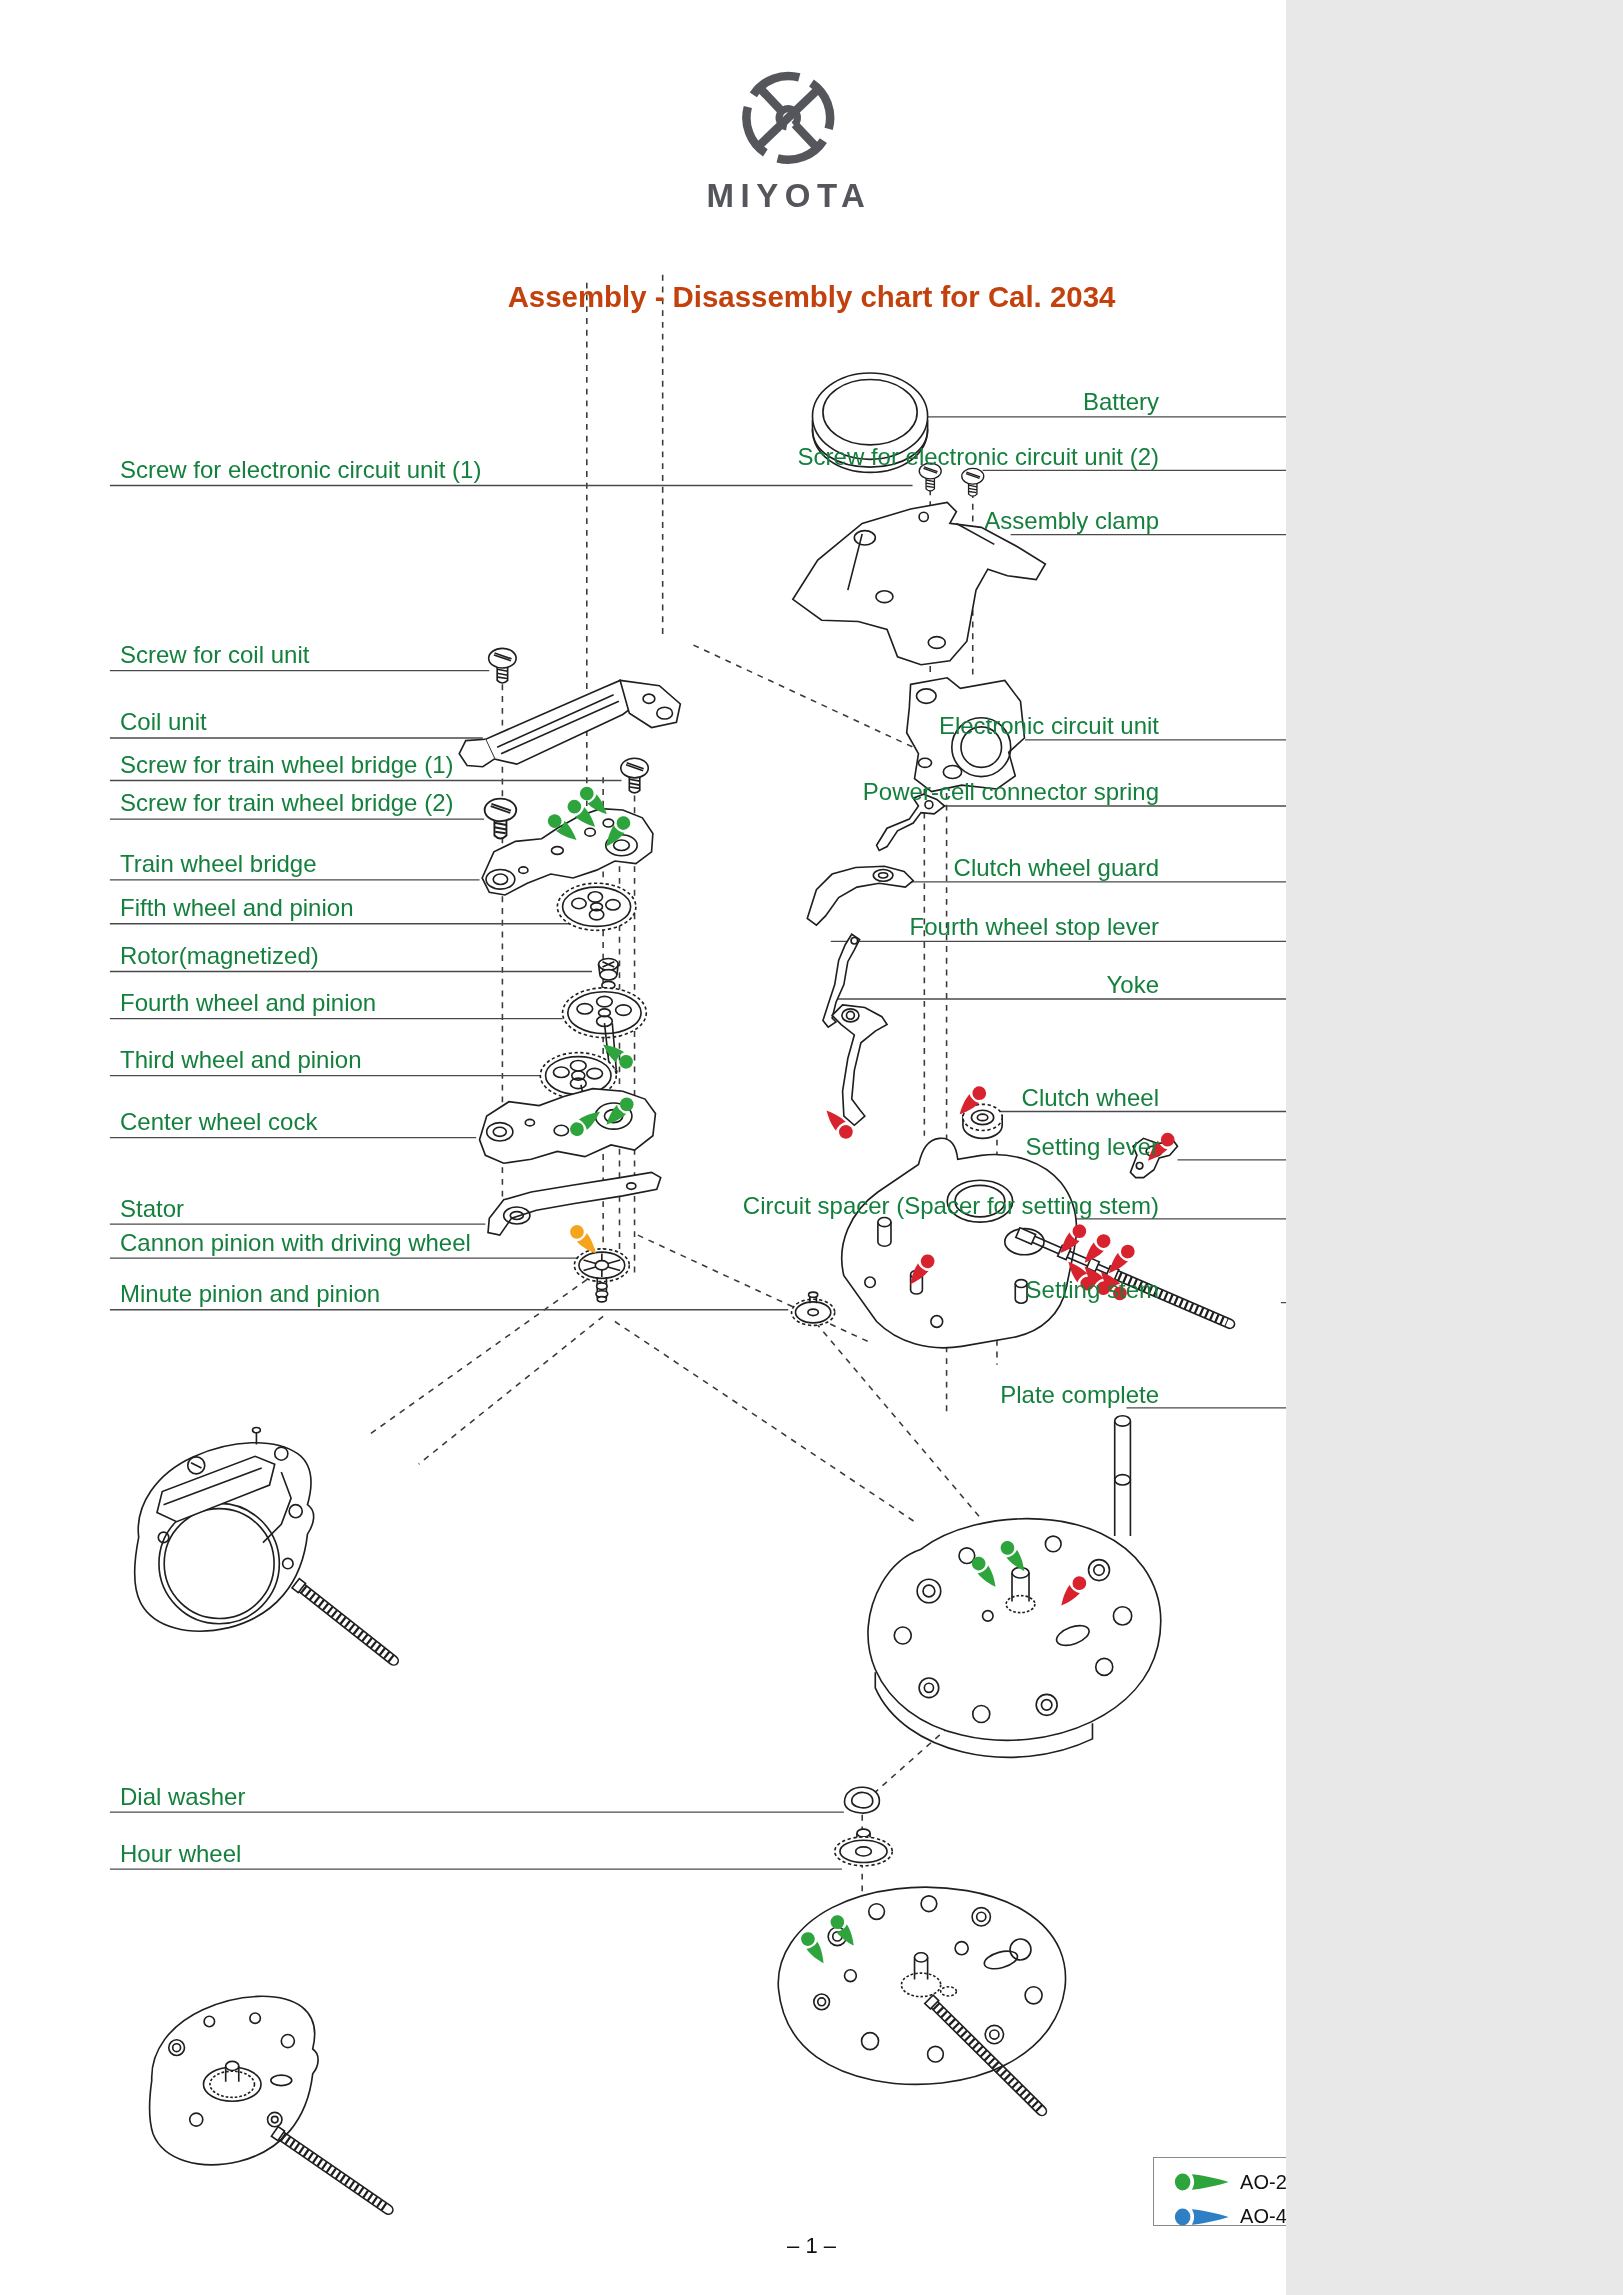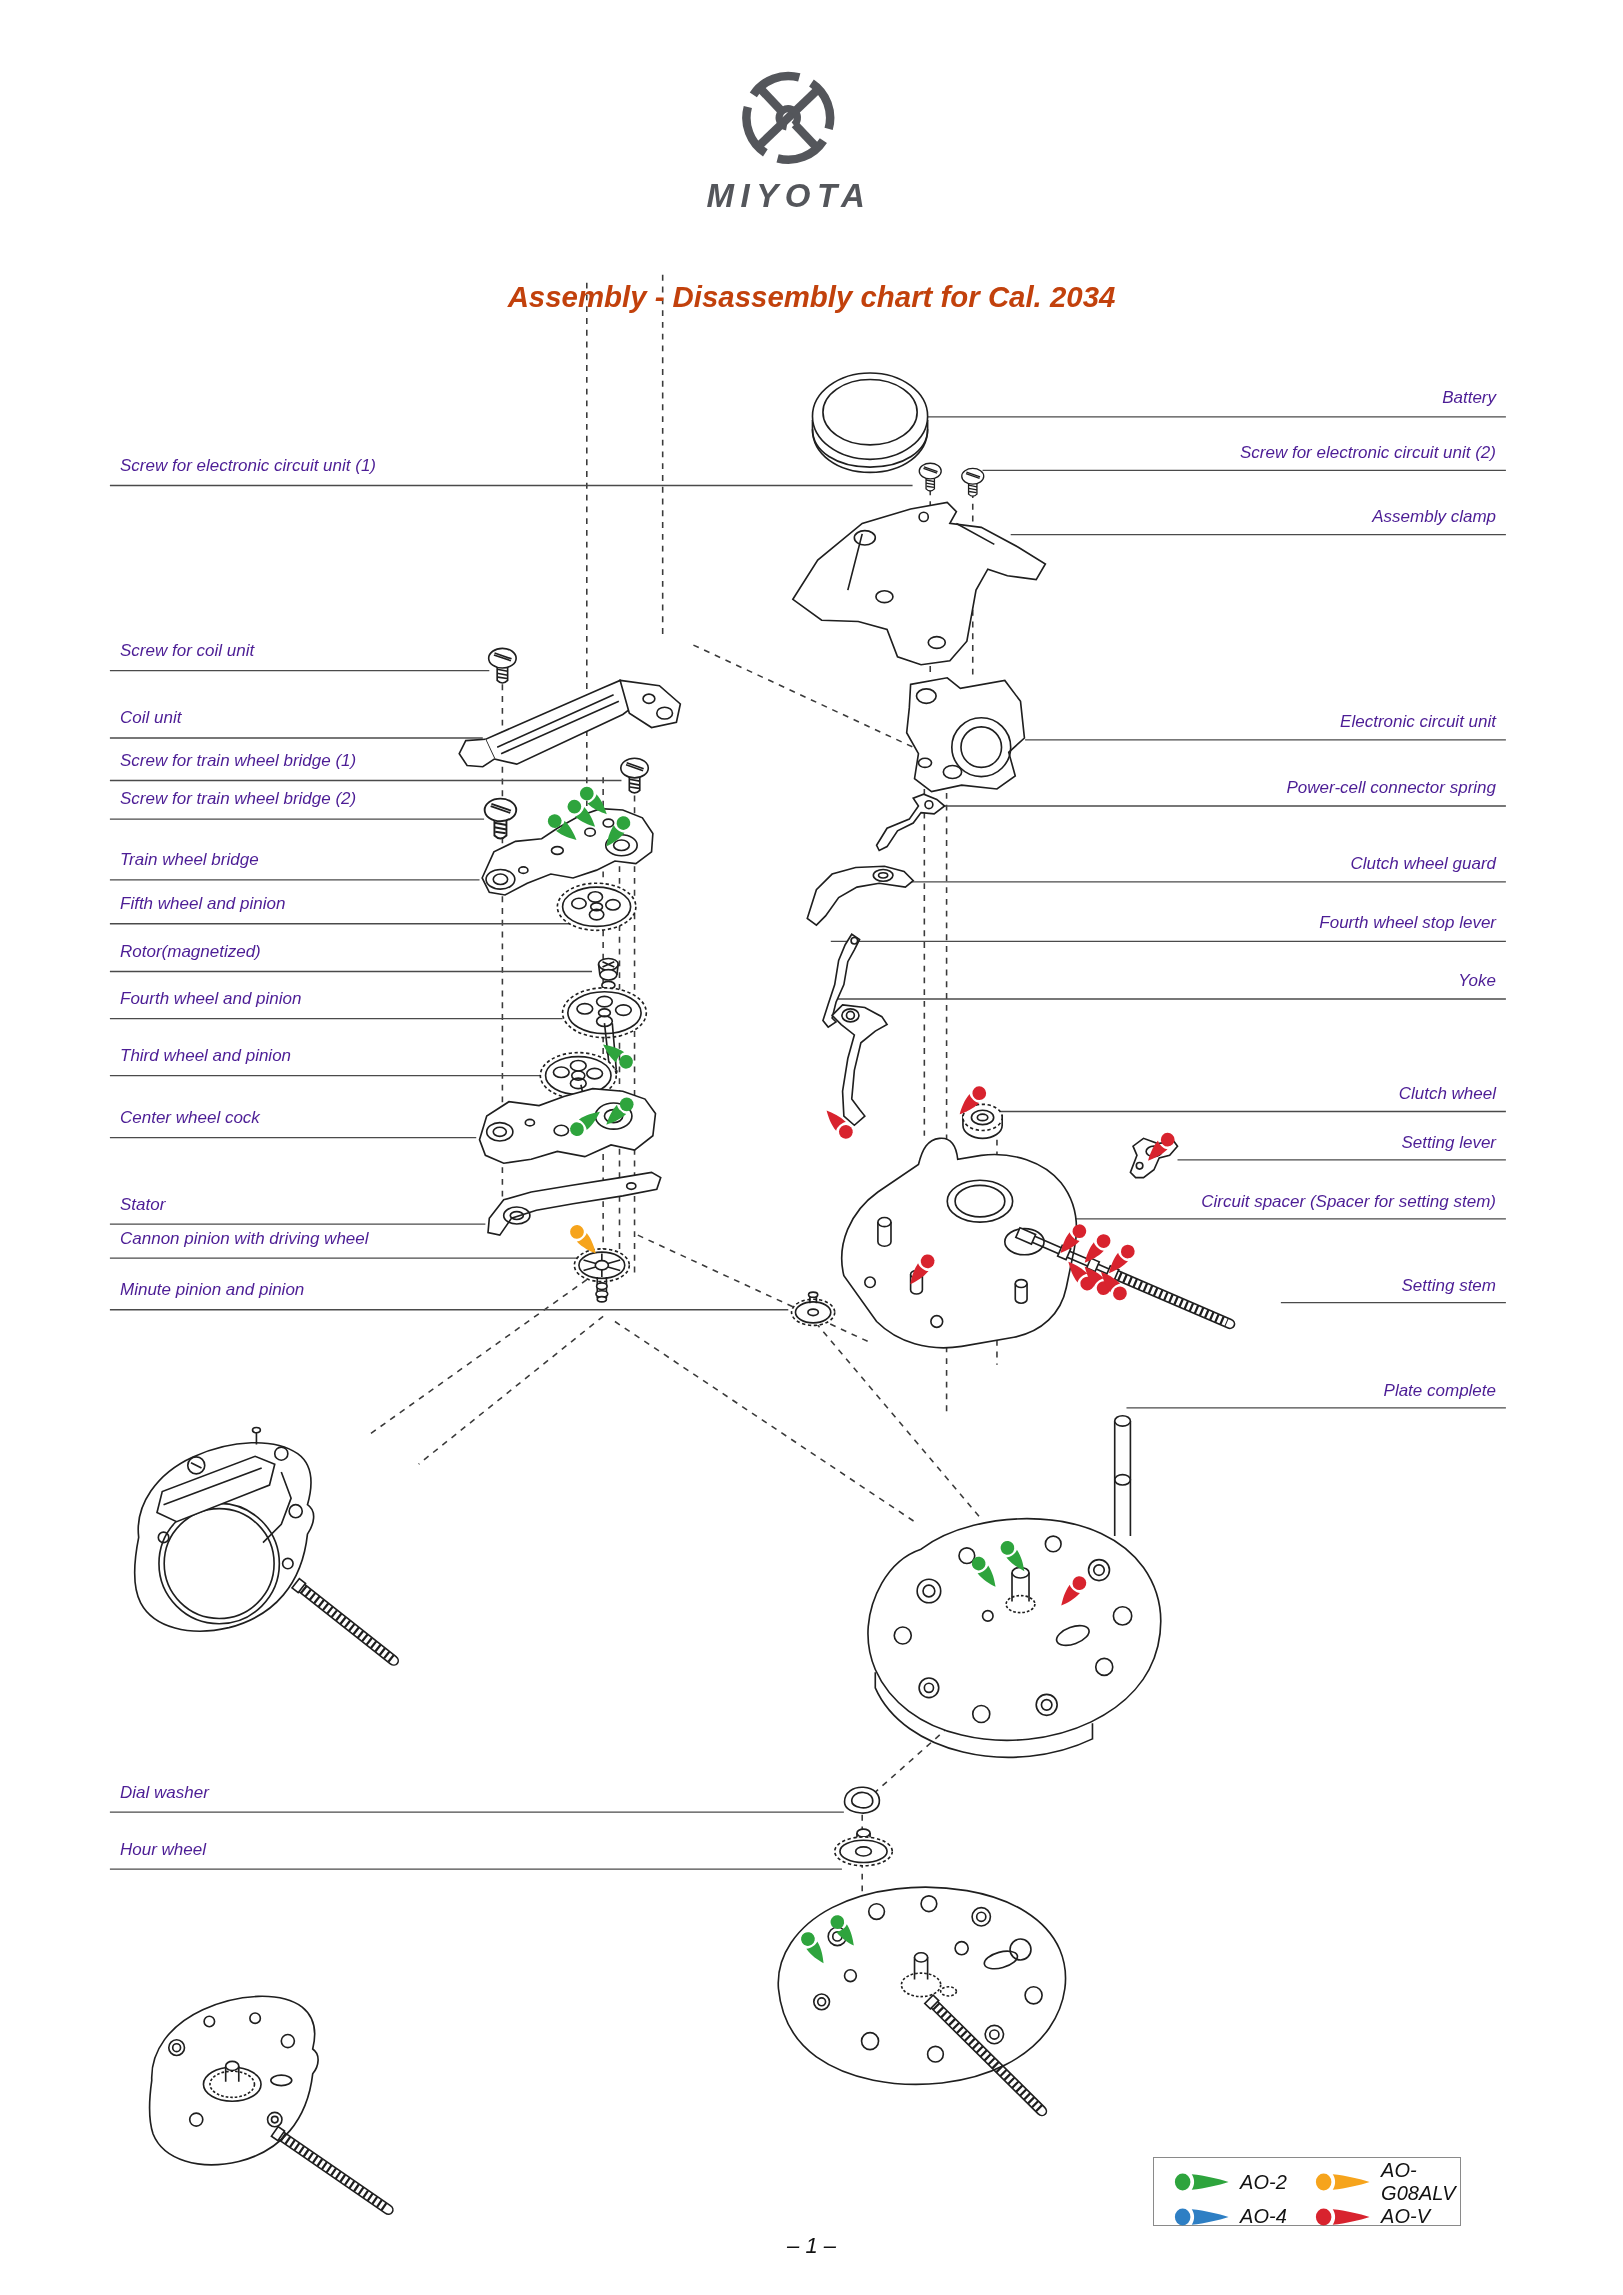--- a/index.html
+++ b/index.html
@@ -1,21 +1,21 @@
 <!DOCTYPE html>
 <html style="--oil-green: #2ea43d; --oil-orange: #f6a41c; --oil-blue: #2e7fc4; --oil-red: #d8232e; --ink: #1f1f1f; --line: #4a4a4a;font-size:10.5px"><head>
 <meta charset="utf-8">
 <style>
   html,body{margin:0;padding:0;background:#e8e8e8;}
   #page{
-    position:relative;width:1623px;height:2295px;background:#ffffff;
-    font-family:"Liberation Sans","DejaVu Sans",sans-serif;overflow:hidden;font-style:italic;
+    position:relative;width:1286px;height:2295px;background:#ffffff;
+    font-family:"Liberation Sans","DejaVu Sans",sans-serif;overflow:hidden;
   }
   #art{position:absolute;left:0;top:0;width:1623px;height:2295px;}
-  .lbl{position:absolute;font-size:17px;line-height:1.1;color:#4c1d95;white-space:nowrap;}
+  .lbl{position:absolute;font-size:24px;line-height:1.1;color:#15803d;white-space:nowrap;}
   .lbl.left{left:120px;}
   .lbl.right{right:127px;text-align:right;}
   #wordmark{
     position:absolute;left:681px;top:177px;width:216px;text-align:center;
     font-size:33px;font-weight:bold;letter-spacing:6.5px;color:#54565b;
   }
   #title{
     position:absolute;left:0;top:280px;width:1623px;text-align:center;
     font-size:29.4px;font-weight:bold;color:#c2410c;
   }

